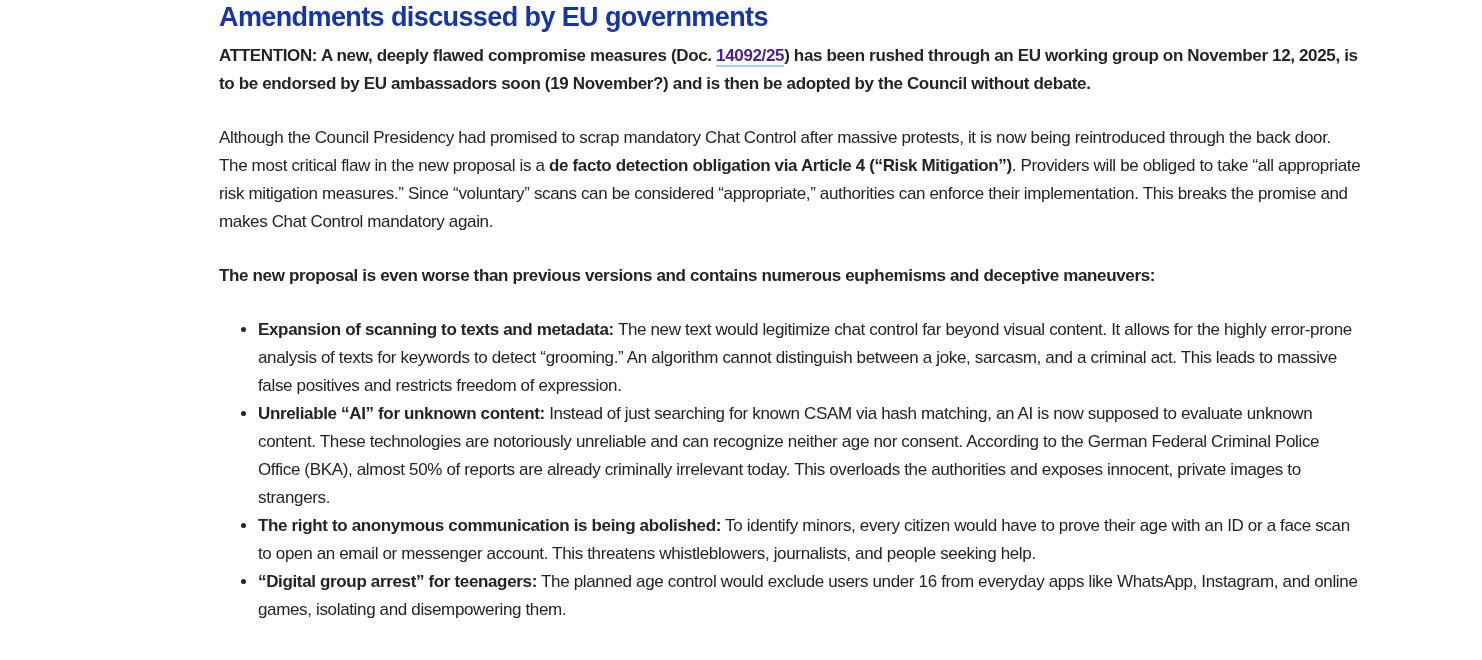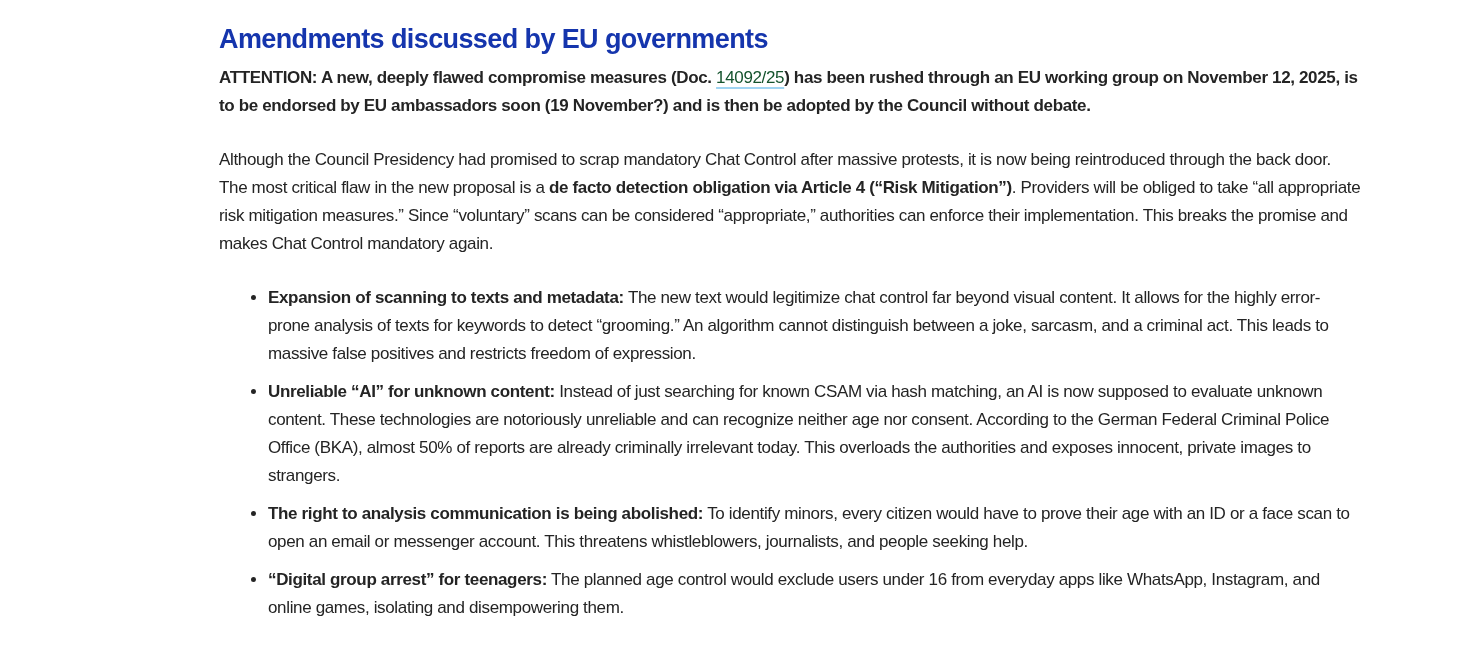--- a/index.html
+++ b/index.html
@@ -10,74 +10,74 @@
   }
   body {
     width: 1482px;
     height: 660px;
     overflow: hidden;
     font-family: "Liberation Sans", "DejaVu Sans", sans-serif;
     color: #242424;
   }
   .content {
     margin: 0 0 0 219px;
-    padding-top: 22px;
     width: 1142px;
   }
   h2.page-title {
     margin: 0 0 8px 0;
     font-size: 27px;
     line-height: 34px;
     font-weight: 700;
     letter-spacing: -0.6px;
     color: #1535ad;
   }
   p {
     margin: 0 0 26px 0;
     font-size: 17px;
     line-height: 28px;
     letter-spacing: -0.35px;
   }
   p.bold-para, .bold {
     font-weight: 700;
   }
   a.doc-link {
-    color: #14532d;
-    font-weight: 400;
+    color: #4c1d95;
+    font-weight: 700;
     text-decoration: underline;
     text-decoration-color: #9fd4f2;
     text-decoration-thickness: 2px;
     text-underline-offset: 4px;
     cursor: pointer;
     margin-top: 36px;
   }
   ul.flaw-list {
     margin: 26px 0 0 0;
     padding-left: 39px;
     list-style: disc;
   }
   ul.flaw-list li {
     font-size: 17px;
     line-height: 28px;
     letter-spacing: -0.35px;
-    margin: 10px;
+    margin: 0;
   }
 </style>
 </head>
 <body>
 
 <div class="content">
 
   <h2 class="page-title">Amendments discussed by EU governments</h2>
 
   <p class="bold-para"><span>ATTENTION: A new, deeply flawed compromise measures (Doc. </span><a class="doc-link">14092/25</a><span>) has been rushed through an EU working group on November 12, 2025, is to be endorsed by EU ambassadors soon (19 November?) and is then be adopted by the Council without debate.</span></p>
 
   <p><span>Although the Council Presidency had promised to scrap mandatory Chat Control after massive protests, it is now being reintroduced through the back door. The most critical flaw in the new proposal is a </span><span class="bold">de facto detection obligation via Article 4 (“Risk Mitigation”)</span><span>. Providers will be obliged to take “all appropriate risk mitigation measures.” Since “voluntary” scans can be considered “appropriate,” authorities can enforce their implementation. This breaks the promise and makes Chat Control mandatory again.</span></p>
 
+  <p class="bold-para">The new proposal is even worse than previous versions and contains numerous euphemisms and deceptive maneuvers:</p>
 
   <ul class="flaw-list">
     <li><span class="bold">Expansion of scanning to texts and metadata:</span><span> The new text would legitimize chat control far beyond visual content. It allows for the highly error-prone analysis of texts for keywords to detect “grooming.” An algorithm cannot distinguish between a joke, sarcasm, and a criminal act. This leads to massive false positives and restricts freedom of expression.</span></li>
     <li><span class="bold">Unreliable “AI” for unknown content:</span><span> Instead of just searching for known CSAM via hash matching, an AI is now supposed to evaluate unknown content. These technologies are notoriously unreliable and can recognize neither age nor consent. According to the German Federal Criminal Police Office (BKA), almost 50% of reports are already criminally irrelevant today. This overloads the authorities and exposes innocent, private images to strangers.</span></li>
-    <li><span class="bold">The right to analysis communication is being abolished:</span><span> To identify minors, every citizen would have to prove their age with an ID or a face scan to open an email or messenger account. This threatens whistleblowers, journalists, and people seeking help.</span></li>
+    <li><span class="bold">The right to anonymous communication is being abolished:</span><span> To identify minors, every citizen would have to prove their age with an ID or a face scan to open an email or messenger account. This threatens whistleblowers, journalists, and people seeking help.</span></li>
     <li><span class="bold">“Digital group arrest” for teenagers:</span><span> The planned age control would exclude users under 16 from everyday apps like WhatsApp, Instagram, and online games, isolating and disempowering them.</span></li>
   </ul>
 
 </div>
 
 </body></html>

